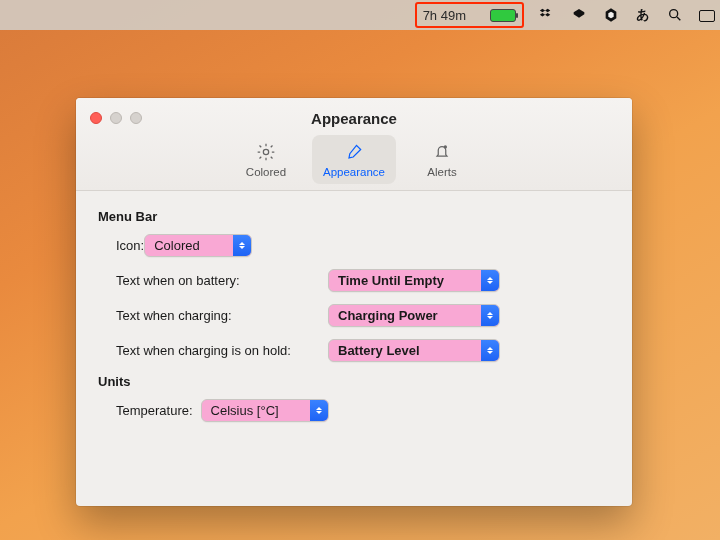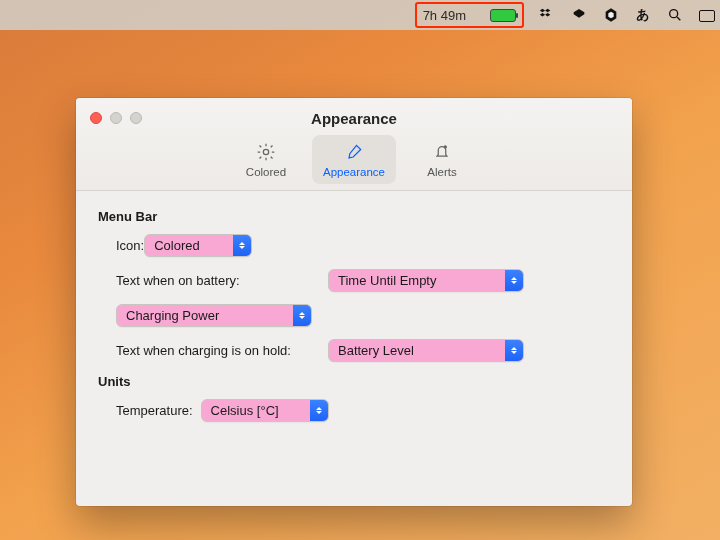--- a/index.html
+++ b/index.html
@@ -75,21 +75,21 @@
     width:18px; height:100%; background:linear-gradient(#3a82ff,#1e63f5);
     display:flex; flex-direction:column; align-items:center; justify-content:center;
     gap:1px;
   }
   .sel .stepper::before, .sel .stepper::after {
     content:""; width:0; height:0; border-left:3.5px solid transparent; border-right:3.5px solid transparent;
   }
   .sel .stepper::before { border-bottom:3.5px solid #fff; }
   .sel .stepper::after  { border-top:3.5px solid #fff; }
   .group2 .row .lbl { width: 212px; }
-  .group2 .sel { width: 196px; justify-content:space-between; }
+  .group2 .sel { width: 172px; justify-content:space-between;font-weight:bold; }
 </style>
 </head>
 <body>
 
 <div class="menubar">
   <div class="battery-highlight">
     <span>7h 49m</span>
     <span class="battery-body"></span>
   </div>
   <div class="mb-icon">
@@ -171,20 +171,21 @@
 
     <div class="group2" style="margin-top:10px;">
       <div class="row indent1">
         <span class="lbl">Text when on battery:</span>
         <span class="sel">
           <span class="val">Time Until Empty</span>
           <span class="stepper"></span>
         </span>
       </div>
       <div class="row indent1">
+        <span class="lbl">Text when charging:</span>
         <span class="sel">
           <span class="val">Charging Power</span>
           <span class="stepper"></span>
         </span>
       </div>
       <div class="row indent1">
         <span class="lbl">Text when charging is on hold:</span>
         <span class="sel">
           <span class="val">Battery Level</span>
           <span class="stepper"></span>

